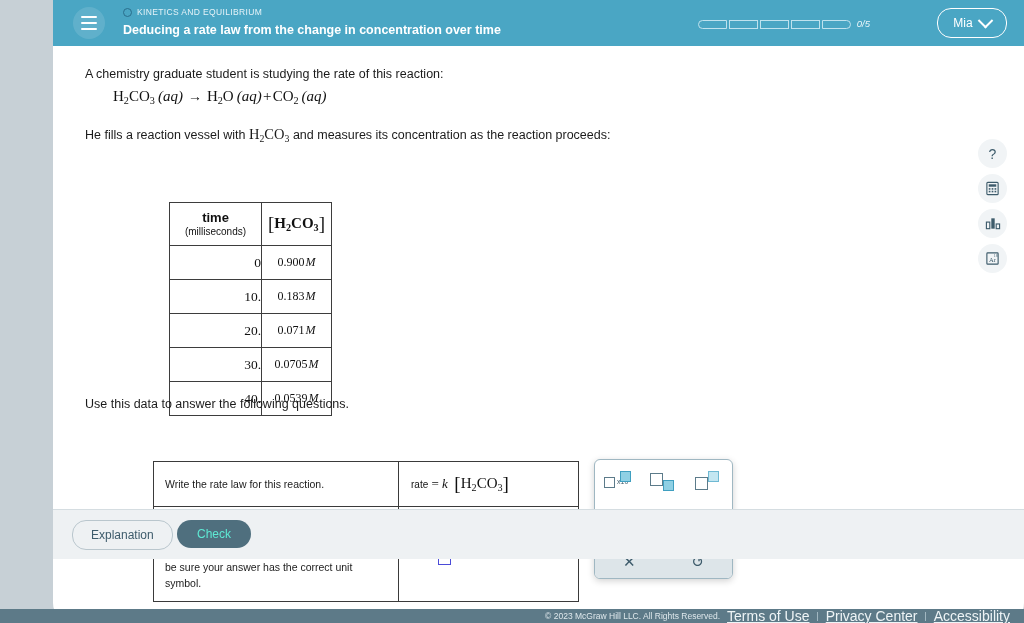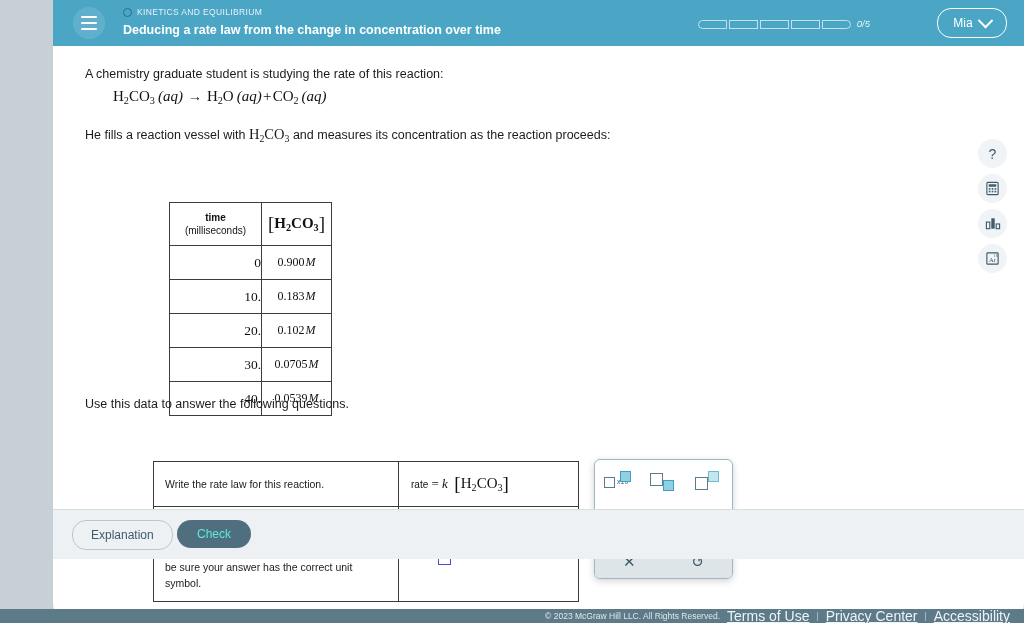--- a/index.html
+++ b/index.html
@@ -223,21 +223,21 @@
   }
   .col-time { width: 92px; }
   .col-conc { width: 70px; }
   .th-time {
     text-align: center;
     font-family: "Liberation Sans", sans-serif;
     font-size: 11px;
     line-height: 13px;
     color: #111;
   }
-  .th-time b { font-size: 10px; }
+  .th-time b { font-size: 13px; }
   .th-time .unit { font-weight: normal; font-size: 10px; }
   .th-conc { text-align: center; }
   .cell-time {
     text-align: right;
     padding-right: 9px;
     font-family: "Liberation Serif", serif;
     font-size: 13.5px;
     color: #111;
   }
   .cell-conc {
@@ -551,21 +551,21 @@
           <tr>
             <td class="cell-time">0</td>
             <td class="cell-conc"><span>0.900</span><span class="munit">M</span></td>
           </tr>
           <tr>
             <td class="cell-time">10.</td>
             <td class="cell-conc"><span>0.183</span><span class="munit">M</span></td>
           </tr>
           <tr>
             <td class="cell-time">20.</td>
-            <td class="cell-conc"><span>0.102</span><span class="munit">M</span></td>
+            <td class="cell-conc"><span>0.071</span><span class="munit">M</span></td>
           </tr>
           <tr>
             <td class="cell-time">30.</td>
             <td class="cell-conc"><span>0.0705</span><span class="munit">M</span></td>
           </tr>
           <tr>
             <td class="cell-time">40.</td>
             <td class="cell-conc"><span>0.0539</span><span class="munit">M</span></td>
           </tr>
         </tbody>

